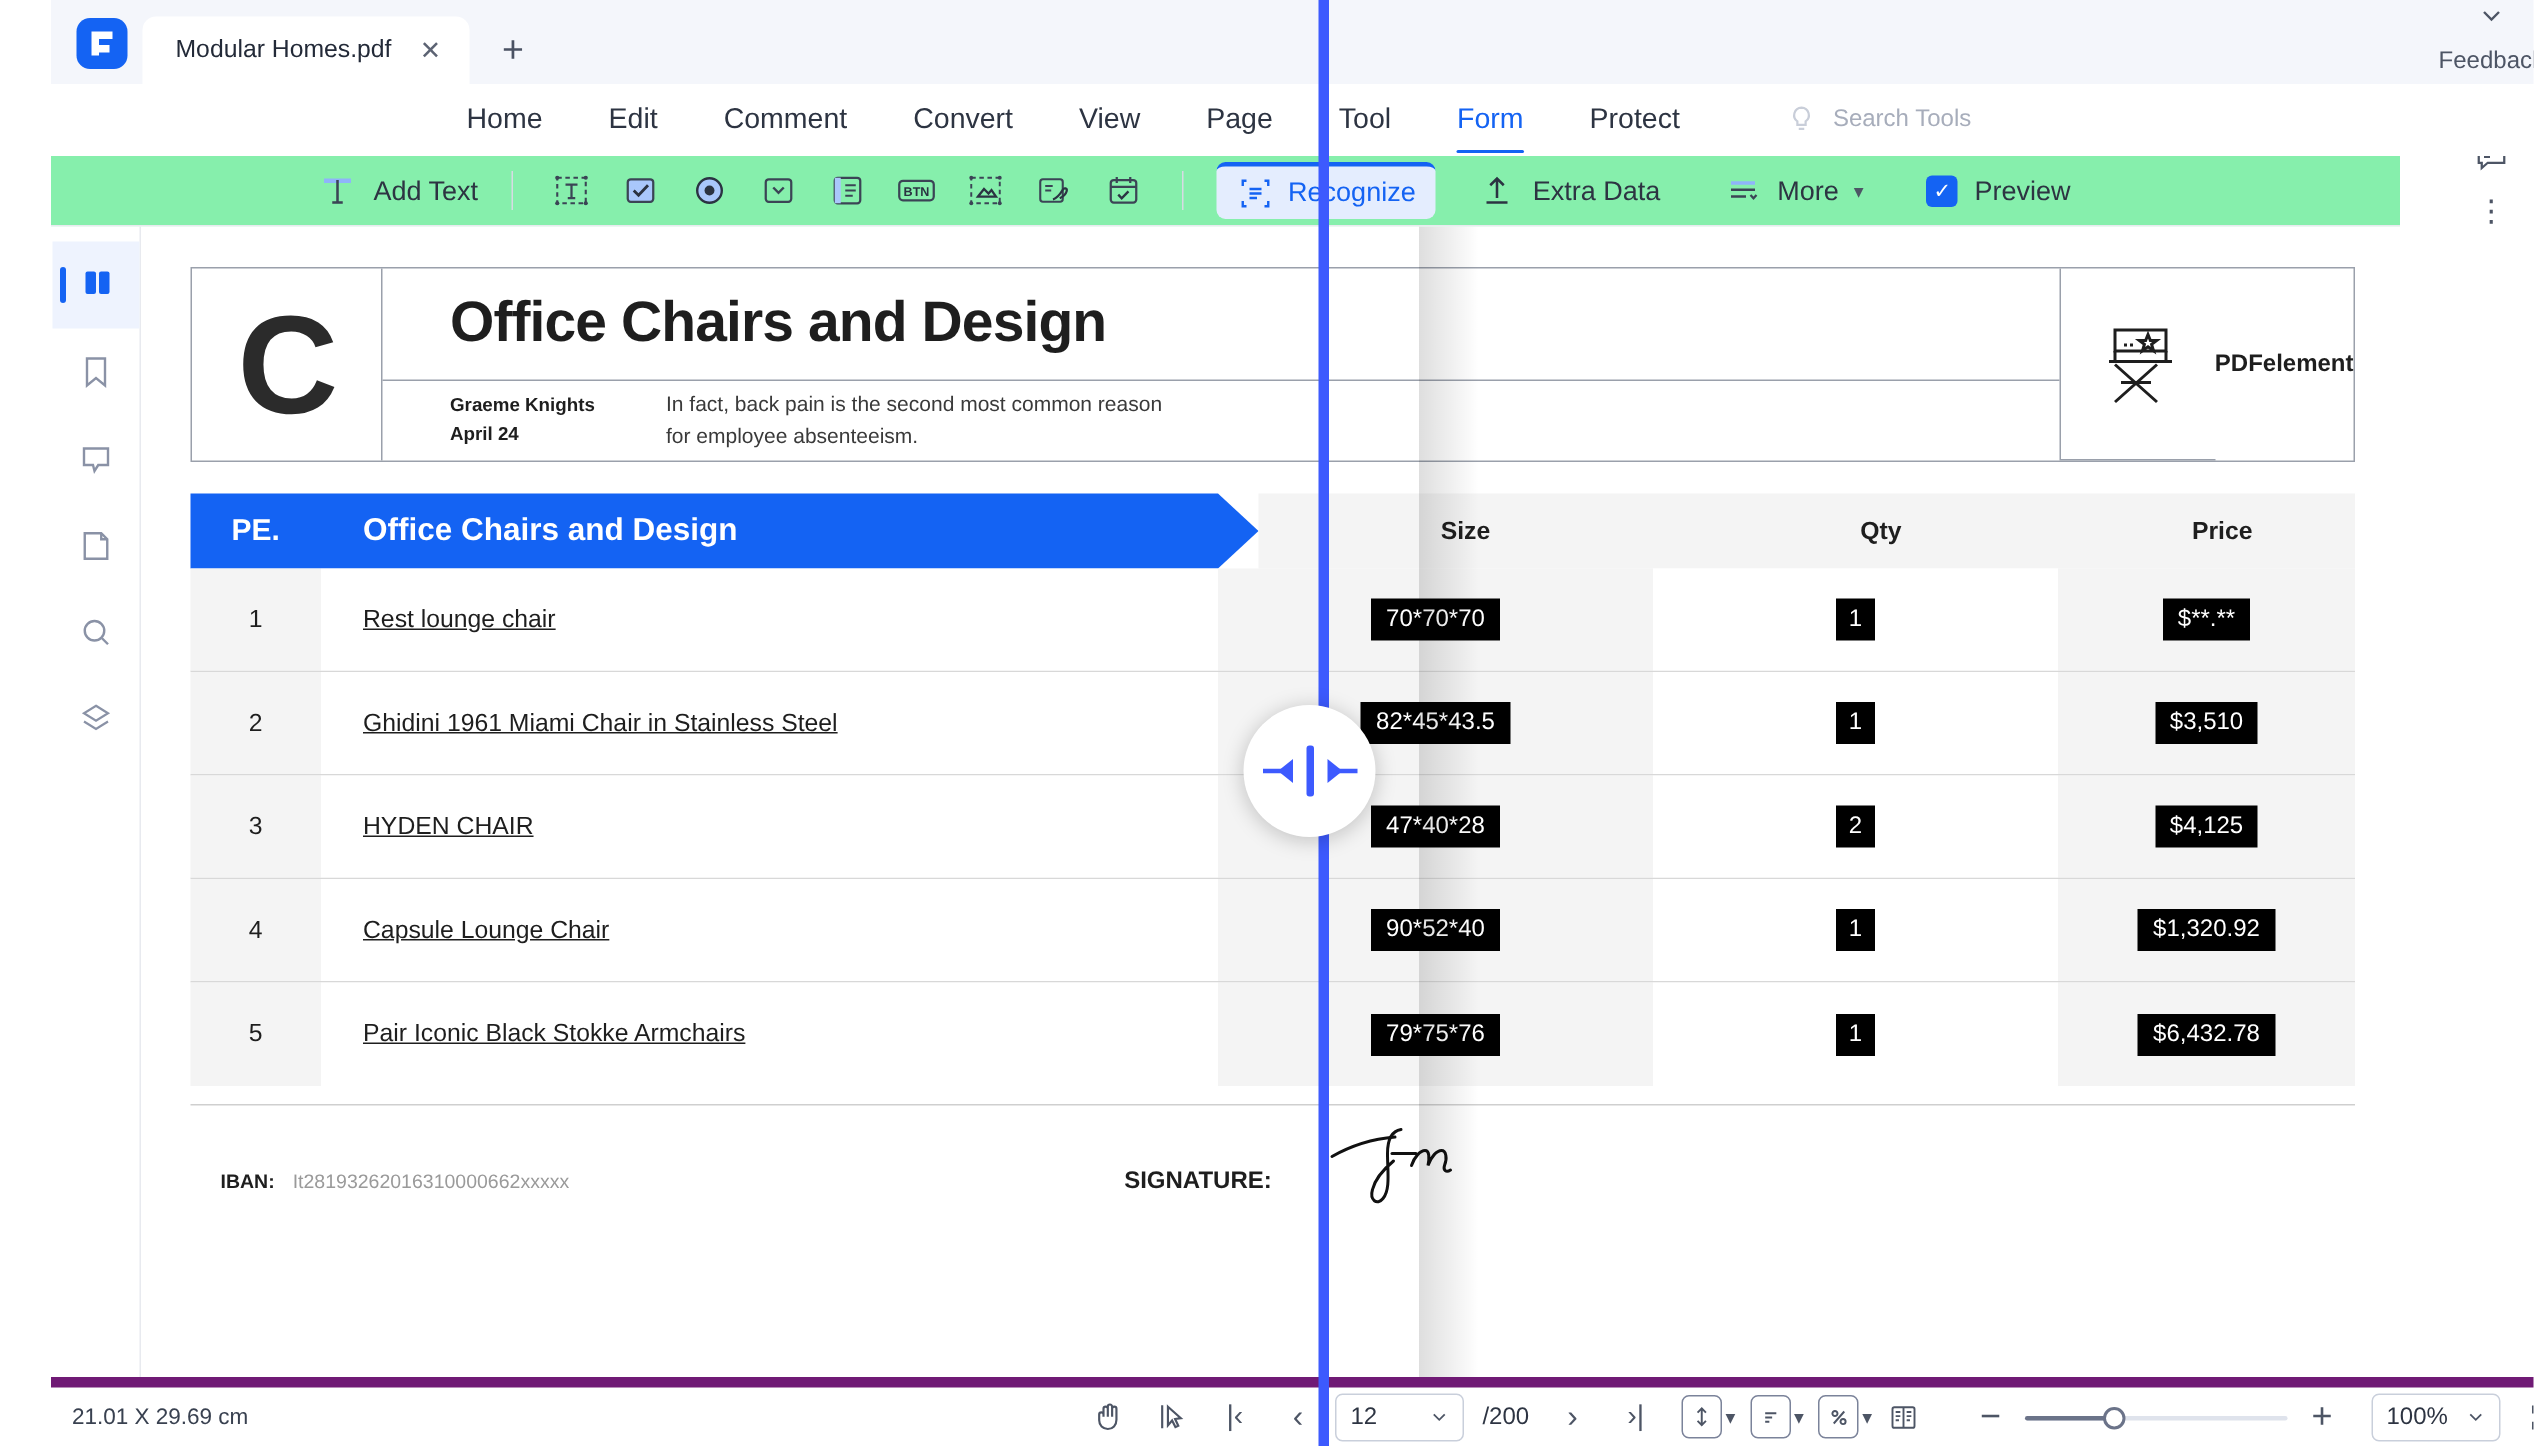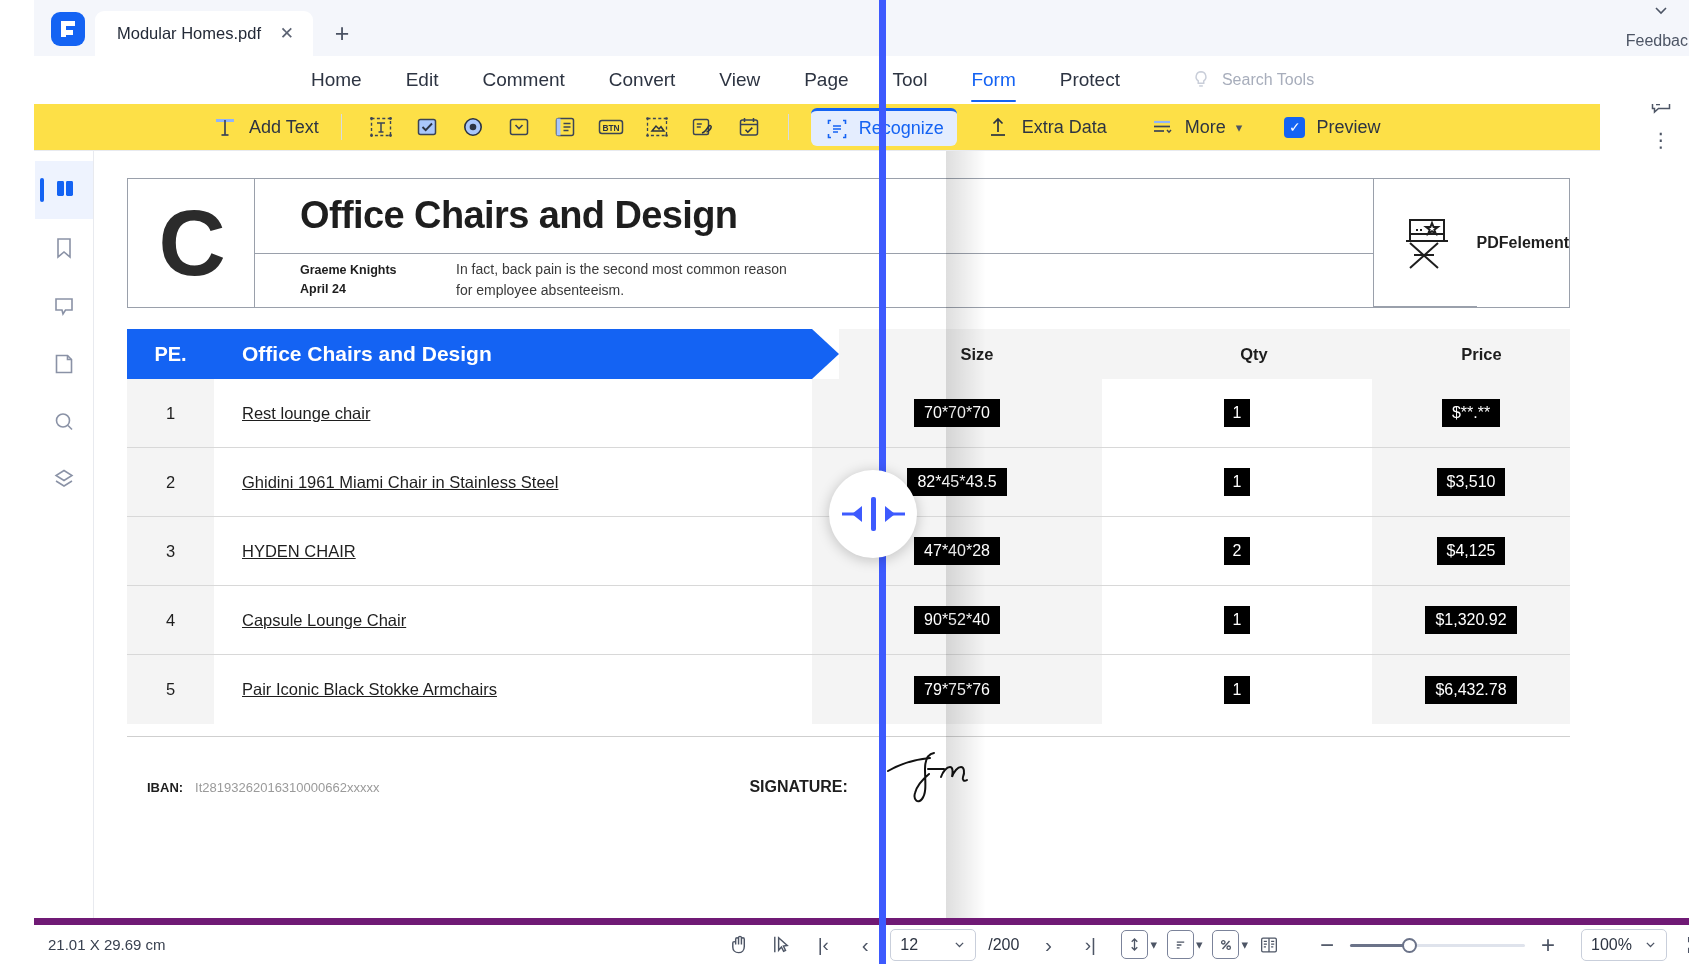--- a/index.html
+++ b/index.html
@@ -78,21 +78,21 @@
     height: 2.5px; background: #1463f3; border-radius: 2px;
   }
   .search-tools {
     margin-left: 48px; display: flex; align-items: center; gap: 10px;
     color: #a7adbb; font-size: 16px; cursor: pointer;
   }
 
   
   .ribbon {
     position: absolute; top: 104px; left: 0; width: 1566px; height: 47px;
-    background: #fde047; display: flex; align-items: center;
+    background: #86efac; display: flex; align-items: center;
     border-bottom: 1px solid #e8eaef;
   }
   .rb { display: flex; align-items: center; height: 38px; cursor: pointer; }
   .rb-addtext { margin-left: 172px; gap: 11px; padding: 0 6px; }
   .rb-label { font-size: 18px; color: #2d3442; white-space: nowrap; }
   .rb-sep { width: 1px; height: 26px; background: #d7dbe3; margin: 0 16px; }
   .rb-icon {
     width: 46px; height: 38px; display:flex; align-items:center; justify-content:center;
     cursor: pointer;
   }
@@ -144,21 +144,21 @@
     width: 127px; border-right: 1.5px solid #9aa0ab;
     display: flex; align-items: center; justify-content: center;
   }
   .dh-logo-letter { font-size: 93px; font-weight: 800; color: #2b2b2b; line-height: 1; letter-spacing: -2px; }
   .dh-mid { flex: 1; display: flex; flex-direction: column; }
   .dh-title-row {
     flex: 1.38; display: flex; align-items: center;
     border-bottom: 1.5px solid #9aa0ab; padding-left: 45px;
   }
   .dh-title { font-size: 38px; font-weight: 800; color: #1e1e1e; letter-spacing: -0.6px; white-space: nowrap; }
-  .dh-sub-row { flex: 1; display: flex; align-items: center; padding-left: 45px; gap: 16px; }
+  .dh-sub-row { flex: 1; display: flex; align-items: center; padding-left: 45px; gap: 4px; }
   .dh-author { font-size: 12.5px; font-weight: 700; color: #1e1e1e; line-height: 1.55; width: 140px; }
   .dh-note { font-size: 14px; color: #3a3a3a; line-height: 1.55; }
   .dh-right { width: 196px; border-left: 1.5px solid #9aa0ab; display:flex; flex-direction:row; }
   .dh-chair { flex: 1.38; display:flex; align-items:center; justify-content:center; border-bottom:1.5px solid #9aa0ab; }
   .dh-brand { flex: 1; display:flex; align-items:center; justify-content:center;
               font-size: 16px; font-weight: 700; color:#1e1e1e; }
 
   
   .tbl { position: absolute; left: 33px; top: 178px; width: 1443px; }
   .tbl-banner {

